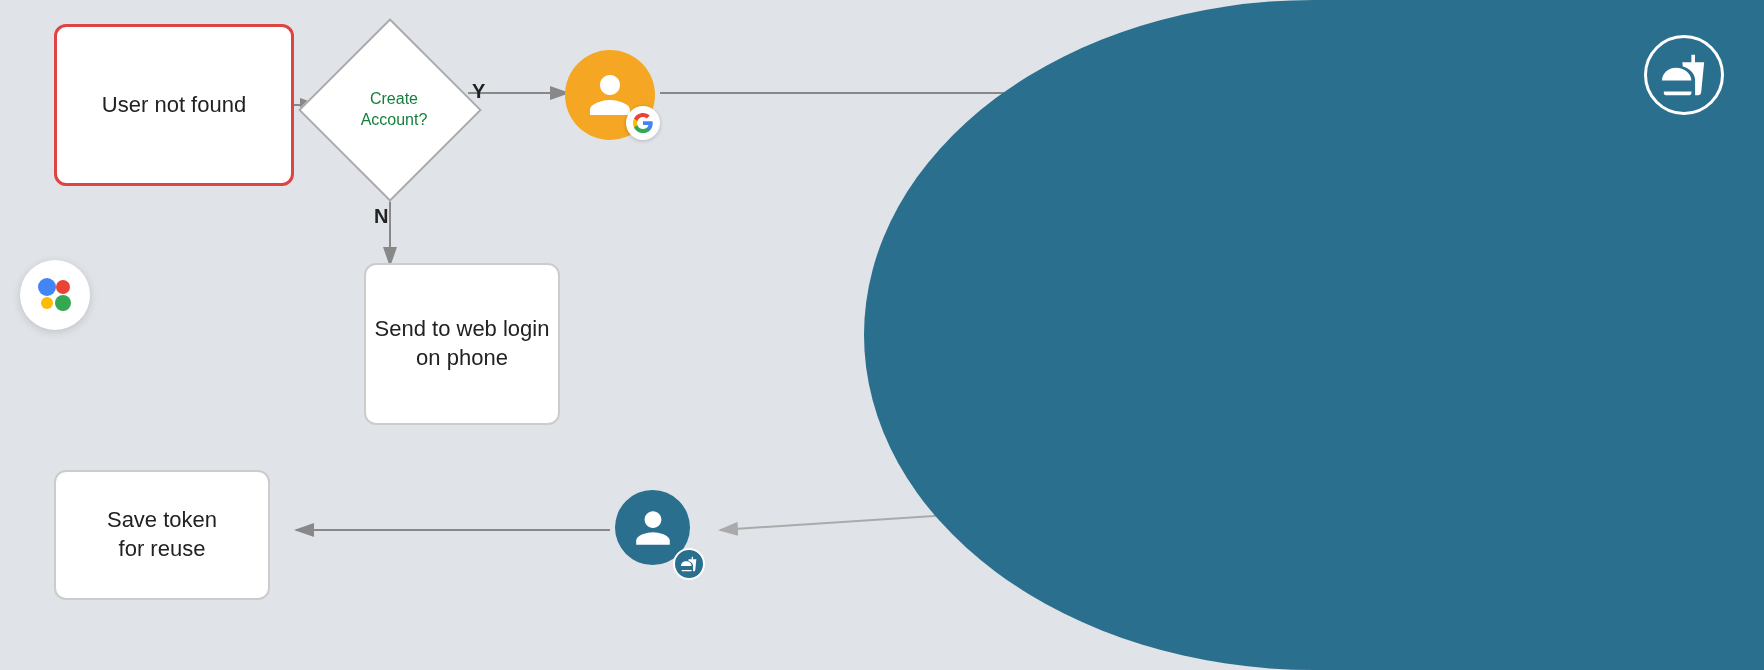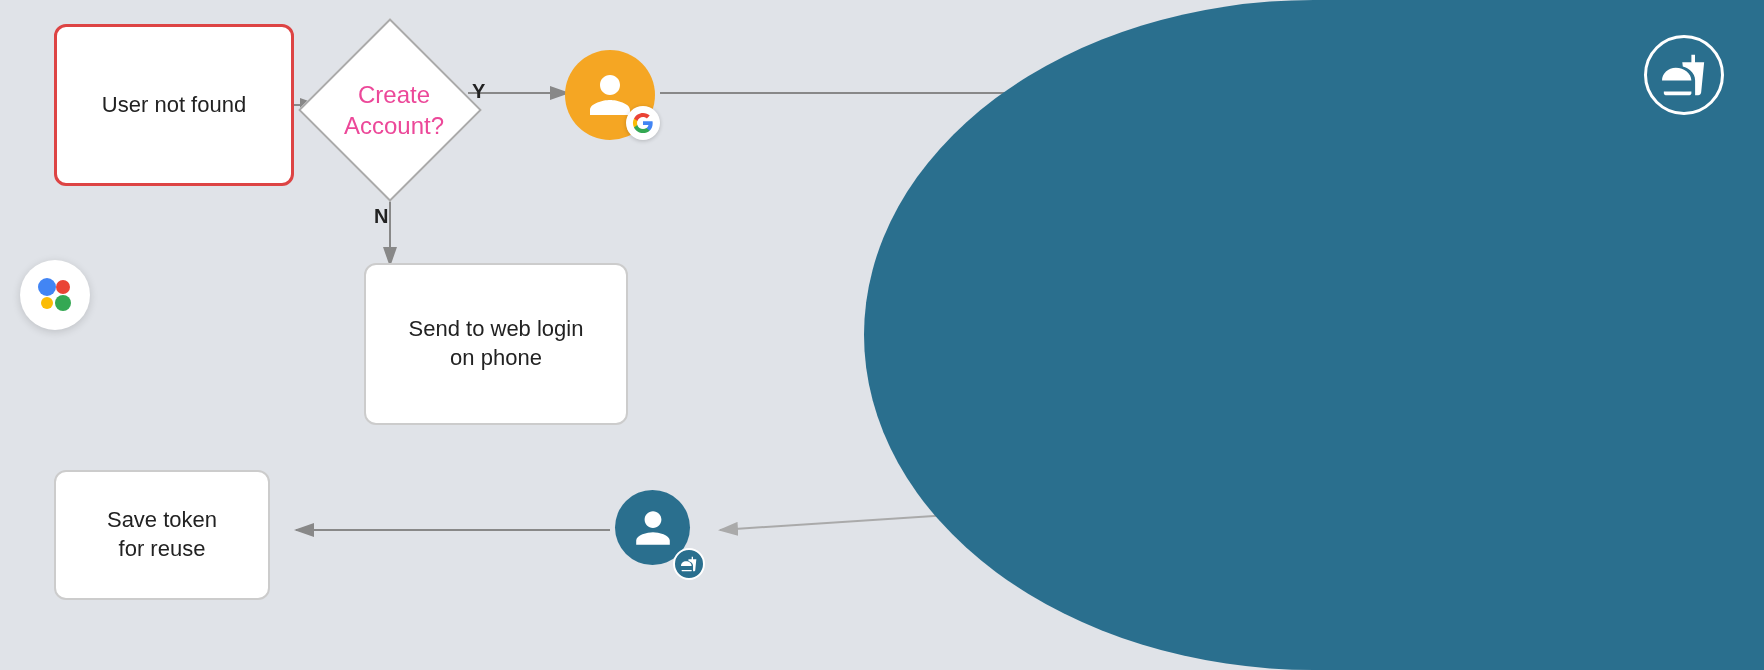--- a/index.html
+++ b/index.html
@@ -49,21 +49,21 @@
       top: 24px;
       left: 54px;
       width: 240px;
       height: 162px;
       border: 3px solid #d44;
     }
 
     .box-web-login {
       top: 263px;
       left: 364px;
-      width: 264px;
+      width: 196px;
       height: 162px;
       border: 2px solid #ccc;
     }
 
     .box-validate {
       top: 30px;
       left: 1180px;
       width: 280px;
       height: 120px;
       border: 2px solid #ccc;
@@ -108,22 +108,22 @@
       width: 130px;
       height: 130px;
       background: white;
       transform: rotate(45deg);
       border: 2px solid #aaa;
     }
 
     .diamond-label {
       position: absolute;
       text-align: center;
-      font-size: 24px;
-      color: #ec4899;
+      font-size: 16px;
+      color: #15803d;
       transform: rotate(0deg);
       line-height: 1.3;
       margin-left: 8px;
     }
 
     
     svg.arrows {
       position: absolute;
       top: 0; left: 0;
       width: 1764px;

